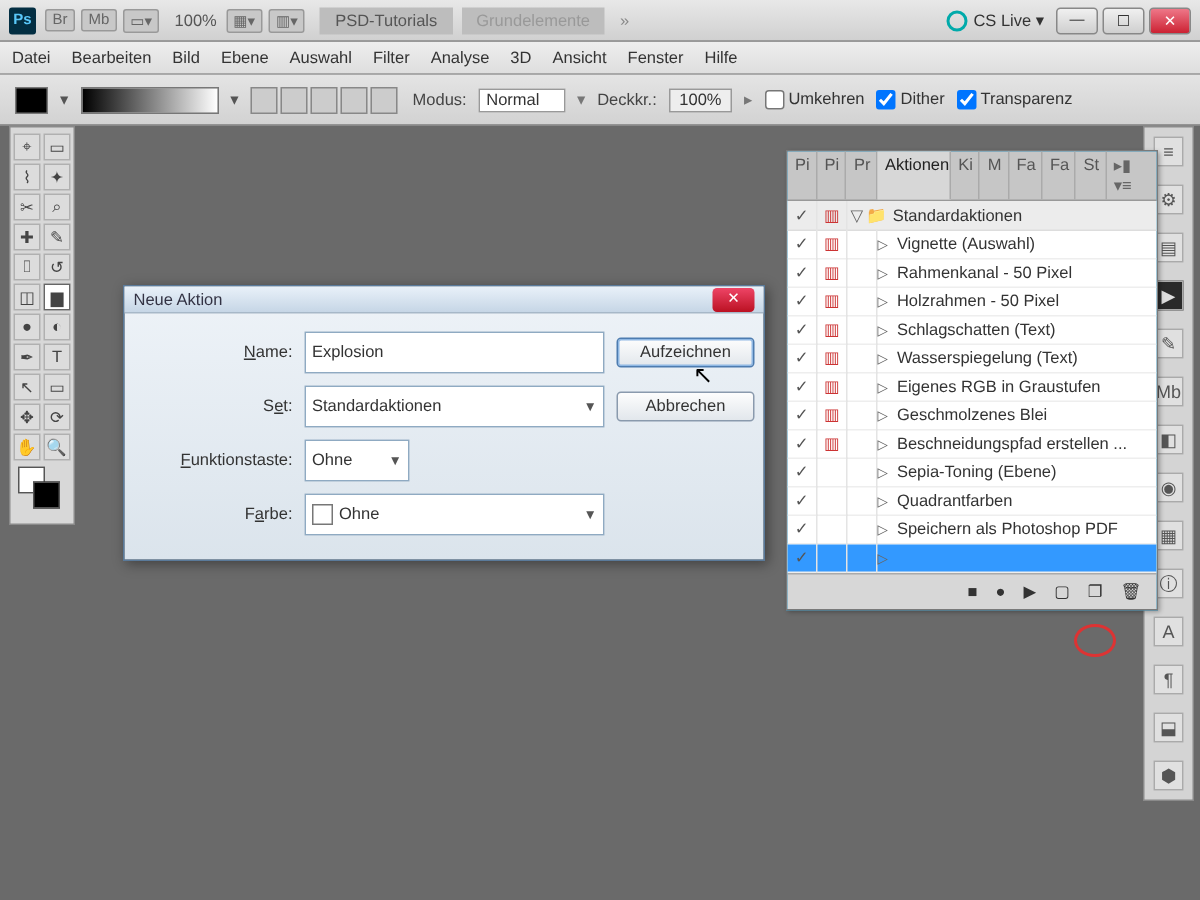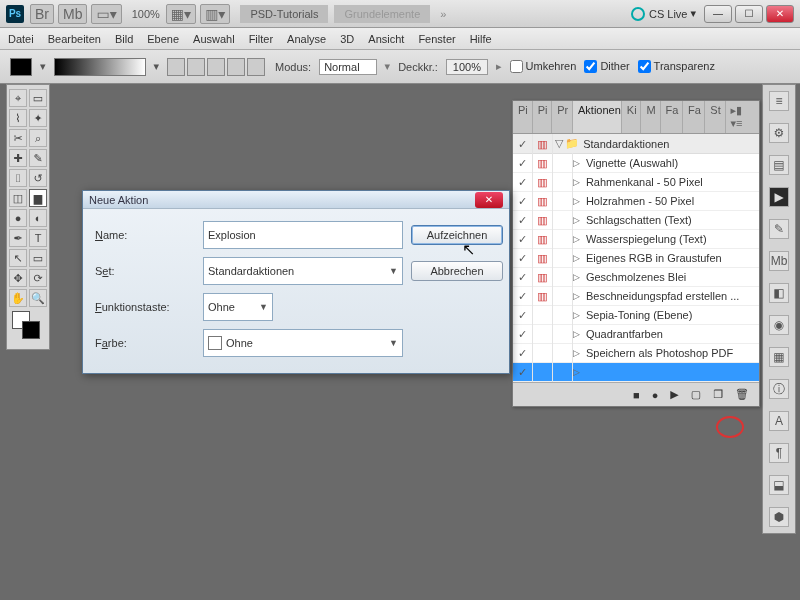--- a/index.html
+++ b/index.html
@@ -1,19 +1,19 @@
 <!DOCTYPE html>
 <html><head>
 <meta charset="utf-8">
 <style>
 *{box-sizing:border-box;margin:0;padding:0;font-family:Tahoma,Arial,sans-serif;font-size:11px;color:#333}
 body{background:#6a6a6a;width:800px;height:600px;overflow:hidden;position:relative}
 .titlebar{height:28px;background:linear-gradient(#e8e8e8,#d0d0d0);display:flex;align-items:center;padding:0 6px;border-bottom:1px solid #999}
 .titlebar .ps-logo{width:18px;height:18px;background:#032e42;color:#5ac8fa;display:flex;align-items:center;justify-content:center;font-weight:bold;font-size:10px;border-radius:2px;margin-right:6px}
-.titlebar .tb-btn{background:#c8c8c8;border:1px solid #999;padding:1px 4px;margin-right:4px;color:#666;border-radius:2px;font-size:14px}
+.titlebar .tb-btn{background:#c8c8c8;border:1px solid #999;padding:1px 4px;margin-right:4px;color:#666;border-radius:2px;font-size:10px}
 .titlebar .pct{color:#555;margin:0 6px}
 .titlebar .tabpill{background:#bdbdbd;padding:3px 10px;margin-left:6px;color:#555;font-size:11px}
 .titlebar .tabpill.muted{color:#999}
 .titlebar .dbl-arrow{color:#888;margin-left:10px}
 .titlebar .spacer{flex:1}
 .titlebar .cslive{display:flex;align-items:center;color:#444;margin-right:8px}
 .titlebar .cs-ico{width:14px;height:14px;border:2px solid #0aa;border-radius:50%;margin-right:4px}
 .winbtns{display:flex;gap:3px}
 .winbtn{width:28px;height:18px;border:1px solid #888;border-radius:3px;background:linear-gradient(#f0f0f0,#cfcfcf);display:flex;align-items:center;justify-content:center;font-size:10px}
 .winbtn.close{background:linear-gradient(#e78,#c23);color:#fff}
@@ -32,21 +32,21 @@
 .toolbox{position:absolute;top:84px;left:6px;width:44px;background:#d8d8d8;border:1px solid #8a8a8a;padding:4px 2px}
 .toolbox .row{display:flex;justify-content:space-between;margin-bottom:2px}
 .toolbox .tool{width:18px;height:18px;border:1px solid #b0b0b0;background:#dcdcdc;display:flex;align-items:center;justify-content:center;font-size:11px;color:#444}
 .toolbox .tool.sel{background:#fff;border-color:#666}
 .toolbox .swatches{position:relative;height:34px;margin-top:4px}
 .toolbox .fg{position:absolute;top:0;left:3px;width:18px;height:18px;background:#fff;border:1px solid #555}
 .toolbox .bg{position:absolute;top:10px;left:13px;width:18px;height:18px;background:#000;border:1px solid #555}
 .rdock{position:absolute;right:4px;top:84px;width:34px;background:#d4d4d4;border:1px solid #8a8a8a;display:flex;flex-direction:column;align-items:center;padding:6px 0;gap:12px}
 .rdock .ico{width:20px;height:20px;border:1px solid #aaa;background:#e0e0e0;display:flex;align-items:center;justify-content:center;font-size:12px;color:#555}
 .rdock .ico.play{background:#2a2a2a;color:#ddd}
-.panel{position:absolute;right:40px;top:100px;width:248px;background:#0ea5e9;border:1px solid #7a7a7a;box-shadow:1px 1px 3px rgba(0,0,0,.3)}
+.panel{position:absolute;right:28px;top:100px;width:248px;background:#0ea5e9;border:1px solid #7a7a7a;box-shadow:1px 1px 3px rgba(0,0,0,.3)}
 .panel .tabs{display:flex;background:#c6c6c6;border-bottom:1px solid #999;font-size:10px}
 .panel .tab{padding:3px 5px;color:#555;border-right:1px solid #aaa;white-space:nowrap;overflow:hidden}
 .panel .tab.active{background:#d7d7d7;color:#222;font-weight:400}
 .panel .tabctl{margin-left:auto;padding:3px 5px;color:#666}
 .panel .body{background:#fff;max-height:280px;overflow:hidden}
 .panel .folder{display:flex;align-items:center;background:#ececec;border-bottom:1px solid #ddd;height:20px}
 .panel .col{width:20px;text-align:center;color:#555;border-right:1px solid #e4e4e4;height:20px;line-height:20px}
 .panel .chk{width:20px}
 .panel .fname{flex:1;padding-left:4px}
 .panel .arow{display:flex;align-items:center;height:19px;border-bottom:1px solid #eee}
@@ -55,21 +55,21 @@
 .panel .arow.sel .lbl{color:#fff}
 .panel .tri{color:#666;margin-right:2px;font-size:9px}
 .panel .footer{height:24px;background:#d7d7d7;border-top:1px solid #aaa;display:flex;align-items:center;justify-content:flex-end;gap:12px;padding:0 10px;color:#666}
 .panel .footer span{font-size:11px}
 .redcirc{position:absolute;width:28px;height:22px;border:2px solid #d33;border-radius:50%;right:56px;top:416px;pointer-events:none}
 .dialog{position:absolute;left:82px;top:190px;width:428px;background:linear-gradient(#eef3f8,#dbe4ec);border:1px solid #5a7a9a;box-shadow:2px 2px 8px rgba(0,0,0,.4)}
 .dialog .dtitle{height:18px;background:linear-gradient(#e9f1f9,#c6d6e6);display:flex;align-items:center;padding:0 6px;border-bottom:1px solid #a7b8c8}
 .dialog .dtitle .txt{flex:1;color:#334}
 .dialog .xbtn{width:28px;height:16px;background:linear-gradient(#e46,#b12);border-radius:3px;color:#fff;text-align:center;font-size:10px;line-height:15px}
 .dialog .dbody{padding:12px 12px 16px;display:grid;grid-template-columns:100px 200px 100px;gap:8px 8px;align-items:center}
-.dialog .lab{text-align:left;color:#333}
+.dialog .lab{text-align:right;color:#333}
 .dialog .lab u{text-decoration:underline}
 .dialog input[type=text],.dialog .dd{border:1px solid #8faac2;background:#fff;padding:2px 4px;width:100%;height:28px}
 .dialog .dd{display:flex;align-items:center;justify-content:space-between}
 .dialog .dd .car{color:#555;font-size:9px}
 .dialog .btn{border:1px solid #8a9aad;background:linear-gradient(#fdfdfd,#e2e7ec);padding:3px 0;text-align:center;border-radius:3px;width:92px}
 .dialog .btn.primary{border:1px solid #4d7cb0;box-shadow:0 0 0 1px #8fb8e4 inset}
 .dialog .cbrow{display:flex;align-items:center;gap:12px;color:#999}
 .dialog .cbrow input{margin-right:3px}
 .dialog .colornone{display:flex;align-items:center}
 .dialog .colornone .nsw{width:14px;height:14px;border:1px solid #777;margin-right:4px;background:#fff}

